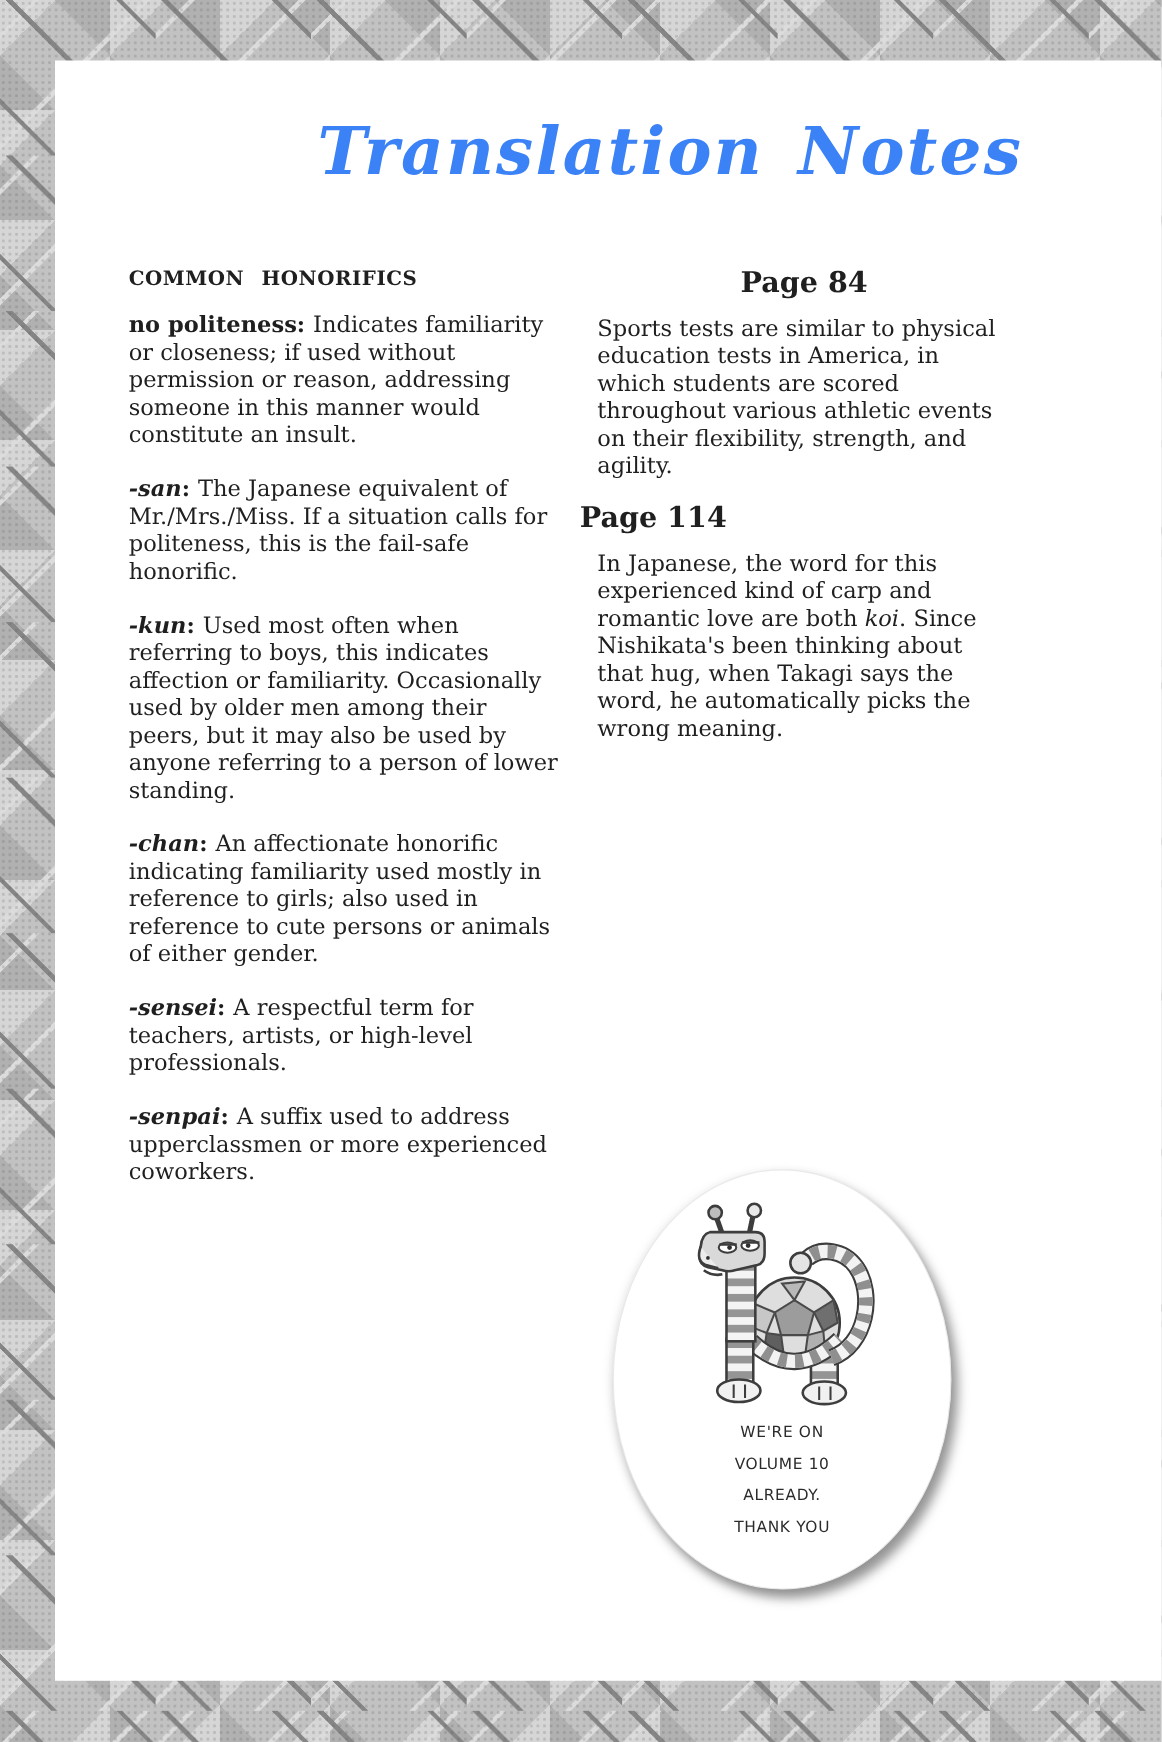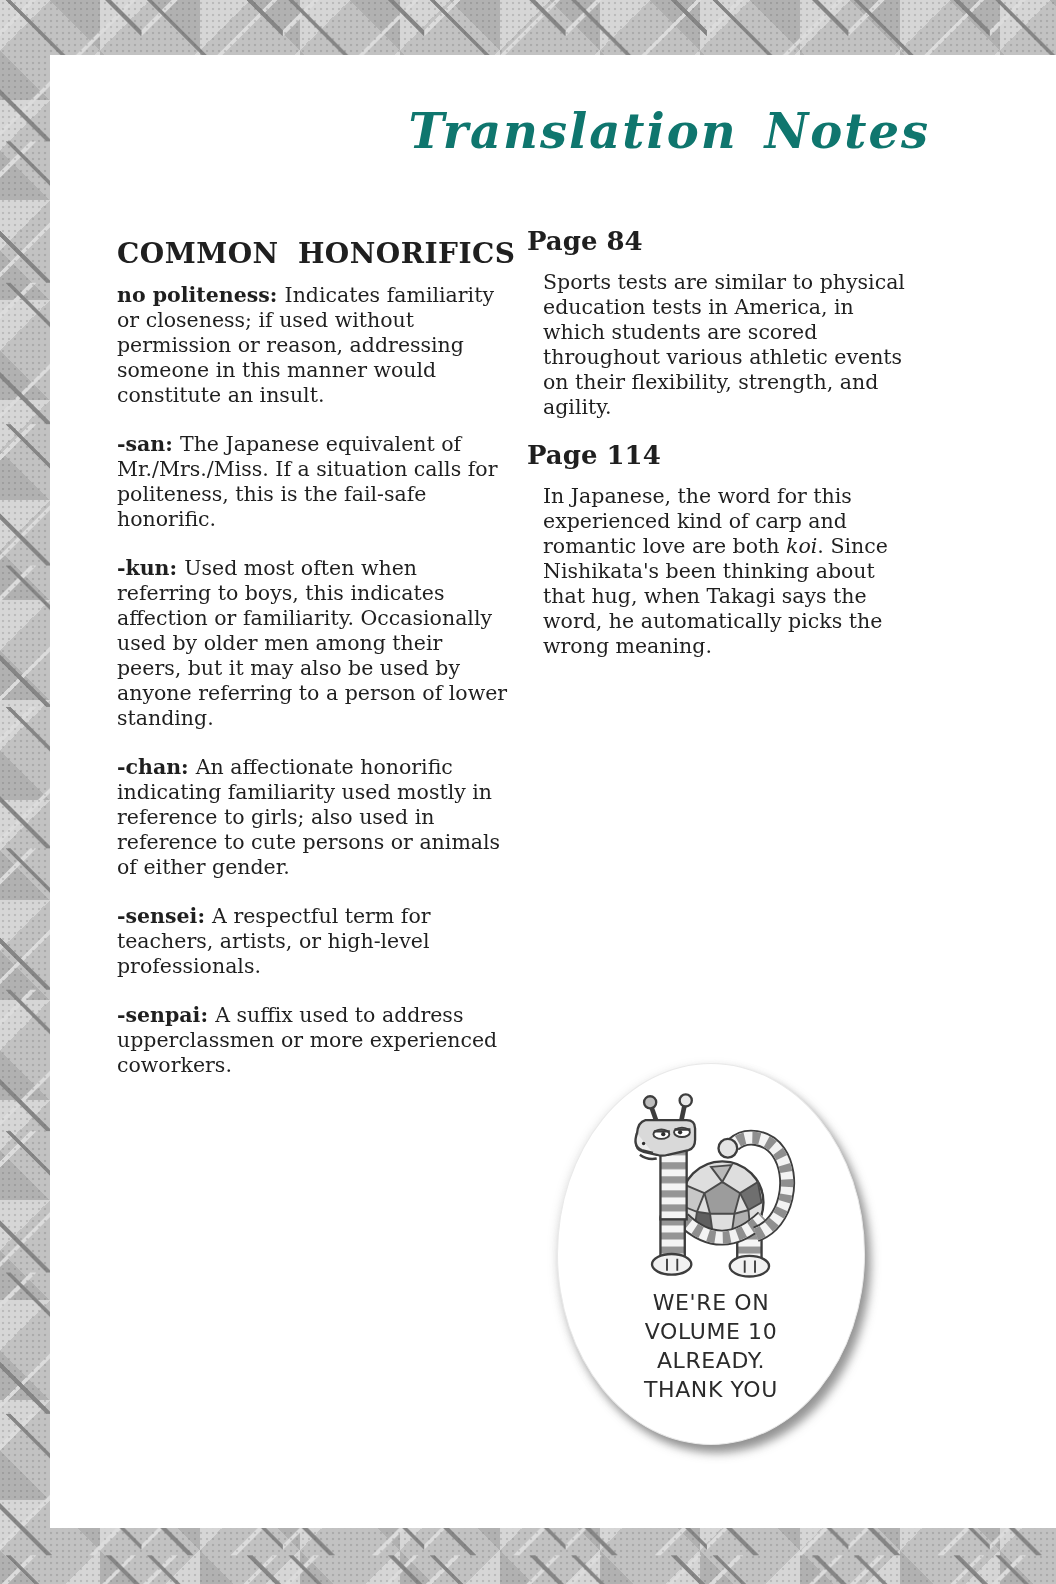--- a/index.html
+++ b/index.html
@@ -37,69 +37,69 @@
     left: 50px; top: 55px; right: 0; bottom: 56px;
     background: var(--page-bg);
   }
 
   .title {
     position: absolute;
     top: 48px; right: 126px;
     font-family: "DejaVu Serif", "Liberation Serif", serif;
     font-style: italic;
     font-weight: bold;
-    font-size: 48px;
+    font-size: 60px;
     letter-spacing: 2px;
     word-spacing: 8px;
-    color: #0f766e;
+    color: #3b82f6;
     white-space: nowrap;
   }
 
   .col { position: absolute; font-size: 20.5px; line-height: 25px; }
   .col-left  { left: 67px;  top: 186px; width: 392px; }
   .col-right { left: 477px; top: 174px; width: 408px; }
 
   .hon-heading {
-    font-size: 28px;
+    font-size: 18px;
     font-weight: bold;
     letter-spacing: 0.5px;
     word-spacing: 9px;
     margin: 0 0 17px 0;
     white-space: nowrap;
   }
   .entry { margin: 0 0 24px 0; }
   .term { font-weight: bold; font-style: normal; }
-  .term.it { }
+  .term.it { font-style: italic; }
   .colon { font-weight: bold; }
 
   .note-heading {
     font-size: 26px;
     font-weight: bold;
     margin: 23px 0 3px 0;
   }
-  .note-heading.first { margin-top: 0; }
+  .note-heading.first { margin-top: 16px; text-align: center; }
   .note-text { margin: 16px; }
   .note-text i { font-style: italic; }
 
   
   .badge {
     position: absolute;
     left: 507px; top: 1008px;
     width: 308px; height: 382px;
     background: #fff;
     border: 1px solid #e9e9e9;
     border-radius: 50%;
     box-shadow: 6px 8px 10px rgba(70,70,70,0.55), -2px 2px 8px rgba(120,120,120,0.18);
     text-align: center;
   }
   .badge svg { display: block; margin: 26px auto 0 auto; }
   .badge-caption {
     margin-top: 2px;
     font-family: "DejaVu Sans", "Liberation Sans", sans-serif;
-    font-size: 22px;
+    font-size: 14px;
     line-height: 29px;
     letter-spacing: 0.6px;
     color: #2b2b2b;
   }
 </style>
 </head>
 <body>
 
 <div class="argyle"></div>
 

